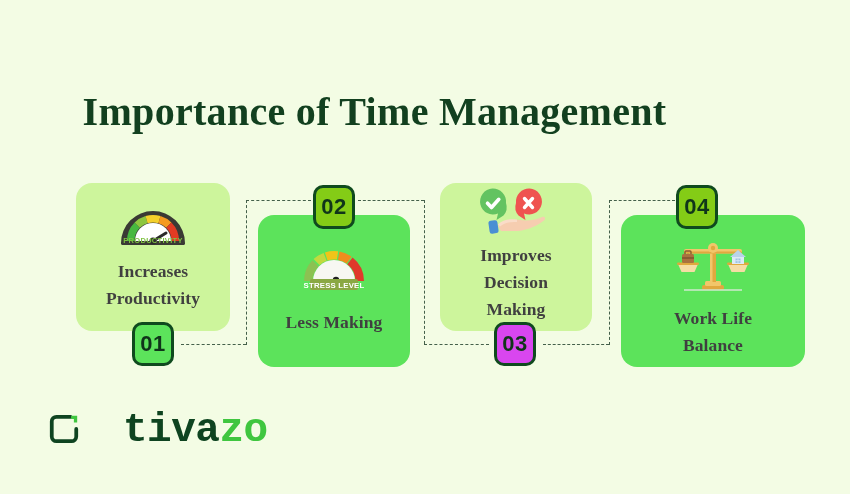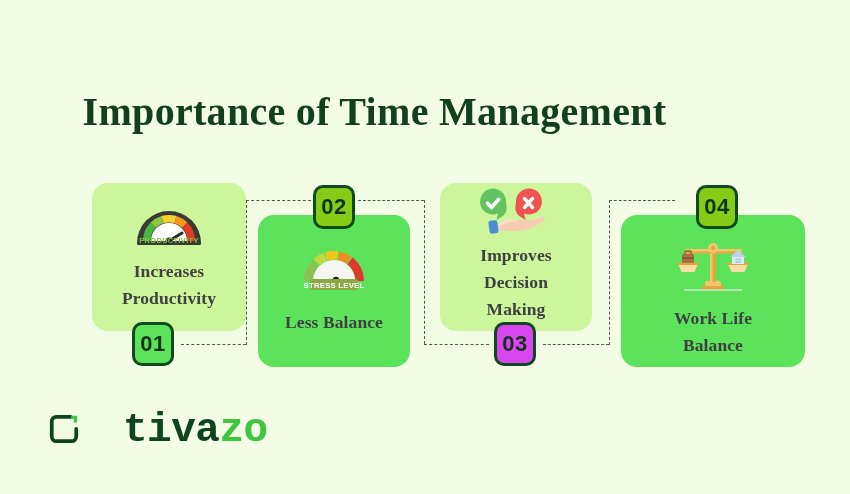--- a/index.html
+++ b/index.html
@@ -101,21 +101,21 @@
   <div class="conn conn-h" style="left:246px;top:200px;width:65px;"></div>
 
   <div class="conn conn-h" style="left:358px;top:200px;width:66px;"></div>
   <div class="conn conn-v" style="left:424px;top:200px;height:144px;"></div>
   <div class="conn conn-h" style="left:424px;top:344px;width:65px;"></div>
 
   <div class="conn conn-h" style="left:543px;top:344px;width:66px;"></div>
   <div class="conn conn-v" style="left:609px;top:200px;height:145px;"></div>
   <div class="conn conn-h" style="left:609px;top:200px;width:66px;"></div>
 
-  <div class="card card-light" style="left:76px;top:183px;width:154px;height:148px;padding-top:14px;margin-left:16px;">
+  <div class="card card-light" style="left:76px;top:183px;width:154px;height:148px;padding-top:14px;">
     <div class="icon-wrap" style="width:72px;height:48px;">
       <svg viewBox="0 0 72 48" width="72" height="48">
         <path d="M4 46 A32 32 0 0 1 68 46 L68 47 A2 2 0 0 1 66 48 L6 48 A2 2 0 0 1 4 47 Z" fill="#3a3a34"></path>
         <path d="M9 44 A27 27 0 0 1 63 44 Z" fill="#3a3a34"></path>
 
         <g transform="translate(36,44)">
           <path d="M-26 0 A26 26 0 0 1 -18.4 -18.4 L-13.2 -13.2 A18.5 18.5 0 0 0 -18.5 0 Z" fill="#46b83f"></path>
           <path d="M-18.4 -18.4 A26 26 0 0 1 -7.5 -24.9 L-5.4 -17.8 A18.5 18.5 0 0 0 -13.2 -13.2 Z" fill="#8dc63f"></path>
           <path d="M-7.5 -24.9 A26 26 0 0 1 7.5 -24.9 L5.4 -17.8 A18.5 18.5 0 0 0 -5.4 -17.8 Z" fill="#f4d02b"></path>
           <path d="M7.5 -24.9 A26 26 0 0 1 18.4 -18.4 L13.2 -13.2 A18.5 18.5 0 0 0 5.4 -17.8 Z" fill="#f59a1f"></path>
@@ -144,21 +144,21 @@
           <path d="M5.4 -29.5 A30 30 0 0 1 17.6 -24.3 L12.6 -17.4 A21.5 21.5 0 0 0 3.9 -21.1 Z" fill="#f08c1e"></path>
           <path d="M18.6 -23.5 A30 30 0 0 1 30 0 L21.5 0 A21.5 21.5 0 0 0 13.3 -16.8 Z" fill="#e0392b"></path>
           <path d="M-21 0 A21 21 0 0 1 21 0 Z" fill="#f7f7f2"></path>
           <line x1="2" y1="-1" x2="-13" y2="6" stroke="#1f1f1f" stroke-width="4.5" stroke-linecap="round"></line>
           <circle cx="2" cy="-1" r="3.2" fill="#1f1f1f"></circle>
         </g>
         <rect x="12" y="34" width="48" height="11" rx="2" fill="#8aa843"></rect>
         <text x="36" y="42.5" text-anchor="middle" font-family="Liberation Sans, sans-serif" font-size="7.8" font-weight="700" fill="#ffffff" letter-spacing="0.2">STRESS LEVEL</text>
       </svg>
     </div>
-    <div class="card-label" style="margin-top:18px;">Less Balance</div>
+    <div class="card-label" style="margin-top:18px;">Less Making</div>
   </div>
   <div class="badge badge-lightgreen" style="left:313px;top:185px;">
     <span>02</span>
   </div>
 
   <div class="card card-light" style="left:440px;top:183px;width:152px;height:148px;padding-top:3px;">
     <div class="icon-wrap" style="width:80px;height:50px;">
       <svg viewBox="0 0 80 50" width="80" height="50">
 
         <path d="M30 17 A13 13 0 1 0 22 27.6 L20.5 34 L27.5 29.6 A13 13 0 0 0 30 17 Z" fill="#63c361"></path>
@@ -213,21 +213,21 @@
         <rect x="61.5" y="21.5" width="5" height="4.5" fill="#9ec4e2"></rect>
         <line x1="64" y1="21.5" x2="64" y2="26" stroke="#dceaf6" stroke-width="0.8"></line>
         <line x1="61.5" y1="23.7" x2="66.5" y2="23.7" stroke="#dceaf6" stroke-width="0.8"></line>
 
         <line x1="10" y1="53" x2="68" y2="53" stroke="#cfe9cf" stroke-width="1.5"></line>
       </svg>
     </div>
     <div class="card-label" style="margin-top:12px;">Work Life</div>
     <div class="card-label">Balance</div>
   </div>
-  <div class="badge badge-lightgreen" style="left:696px;top:185px;">
+  <div class="badge badge-lightgreen" style="left:676px;top:185px;">
     <span>04</span>
   </div>
 
   <div class="logo">
     <span style="display:block;">
       <svg viewBox="0 0 34 34" width="32" height="32">
         <path d="M24 4 L9 4 a5 5 0 0 0 -5 5 L4 25 a5 5 0 0 0 5 5 L25 30 a5 5 0 0 0 5 -5 L30 17" stroke="#0e4420" stroke-width="4" fill="none" stroke-linecap="round"></path>
         <path d="M24.5 3 L31 3 L31 10 L27.5 10 L27.5 6.5 L24.5 6.5 Z" fill="#3fc63f"></path>
       </svg>
     </span>

